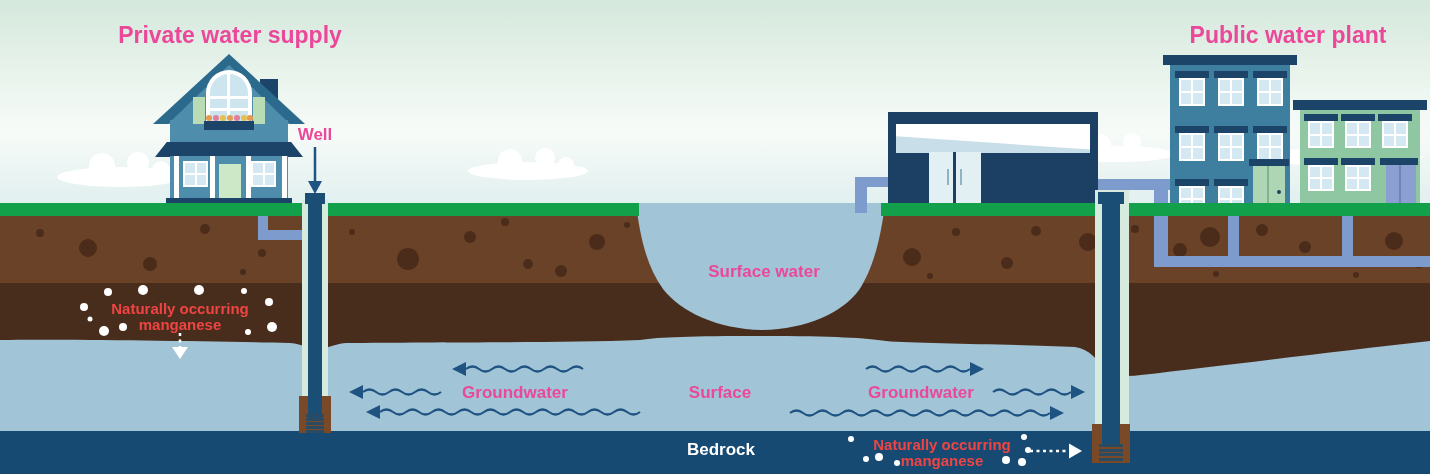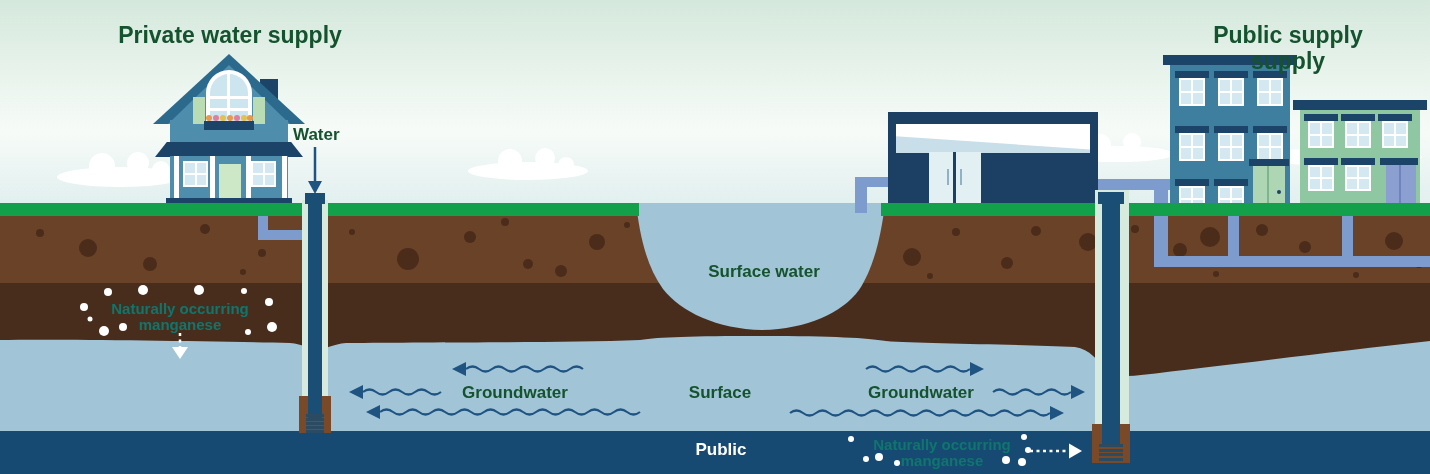--- a/index.html
+++ b/index.html
@@ -9,25 +9,25 @@
   svg.abs{pointer-events:none;}
   
   .sky{left:0;top:0;width:1430px;height:220px;
        background:linear-gradient(180deg,#d5e8dc 0%,#edf6f0 42%,#f7fbf8 60%,#e4f1f0 88%,#dfeef0 100%);}
   .topsoil{left:0;top:216px;width:1430px;height:216px;background:#6a4227;}
   .subsoil{left:0;top:283px;width:1430px;height:149px;background:#492d1c;}
   .bedrock{left:0;top:431px;width:1430px;height:43px;background:#174a72;}
   .grass{top:203px;height:13px;background:#12a04b;}
   .pipe{background:#7d9ccd;}
   
-  .lbl{position:absolute;font-weight:bold;color:#14532d;text-align:center;}
+  .lbl{position:absolute;font-weight:bold;color:#ec4899;text-align:center;}
   .title{font-size:23px;line-height:26px;}
   .sub{font-size:17px;line-height:19px;}
   .white{color:#ffffff;}
-  .mang{font-size:15px;line-height:16px;font-weight:bold;color:#0f766e;text-align:center;}
+  .mang{font-size:15px;line-height:16px;font-weight:bold;color:#ef4444;text-align:center;}
   
   .navy{background:#1c4468;}
   .housewall{background:#4f8dac;}
   .win{position:absolute;background:#ffffff;}
   .win .pane{position:absolute;left:2px;top:2px;right:2px;bottom:2px;background:#d3e8f1;}
   .win .pane::before{content:"";position:absolute;left:50%;margin-left:-1px;top:0;bottom:0;width:2px;background:#fff;}
   .win .pane::after{content:"";position:absolute;top:50%;margin-top:-1px;left:0;right:0;height:2px;background:#fff;}
   .lintel{position:absolute;background:#1c4468;}
   .screenline{position:absolute;background:#2b4b62;}
 </style>
@@ -324,27 +324,27 @@
         <circle cx="897" cy="463" r="3"></circle>
     </g>
 
     <g>
       <line x1="1030" y1="451" x2="1069" y2="451" stroke="#ffffff" stroke-width="2.5" stroke-dasharray="3 3.5"></line>
       <polygon points="1082,451 1069,443.5 1069,458.5" fill="#ffffff"></polygon>
     </g>
   </svg>
 
   <div class="lbl title" style="left:112px;top:22px;width:236px">Private water supply</div>
-  <div class="lbl title" style="left:1178px;top:22px;width:220px">Public supply supply</div>
-  <div class="lbl sub" style="left:293px;top:125px;width:44px">Water</div>
+  <div class="lbl title" style="left:1178px;top:22px;width:220px">Public water plant</div>
+  <div class="lbl sub" style="left:293px;top:125px;width:44px">Well</div>
   <div class="lbl sub" style="left:699px;top:262px;width:130px">Surface water</div>
   <div class="lbl sub" style="left:450px;top:383px;width:130px">Groundwater</div>
   <div class="lbl sub" style="left:675px;top:383px;width:90px">Surface</div>
   <div class="lbl sub" style="left:856px;top:383px;width:130px">Groundwater</div>
-  <div class="lbl sub white" style="left:676px;top:440px;width:90px">Public</div>
+  <div class="lbl sub white" style="left:676px;top:440px;width:90px">Bedrock</div>
 
   <div class="abs mang" style="left:92px;top:301px;width:176px">
     <div>Naturally occurring</div>
     <div>manganese</div>
   </div>
   <div class="abs mang" style="left:854px;top:437px;width:176px">
     <div>Naturally occurring</div>
     <div>manganese</div>
   </div>
 

